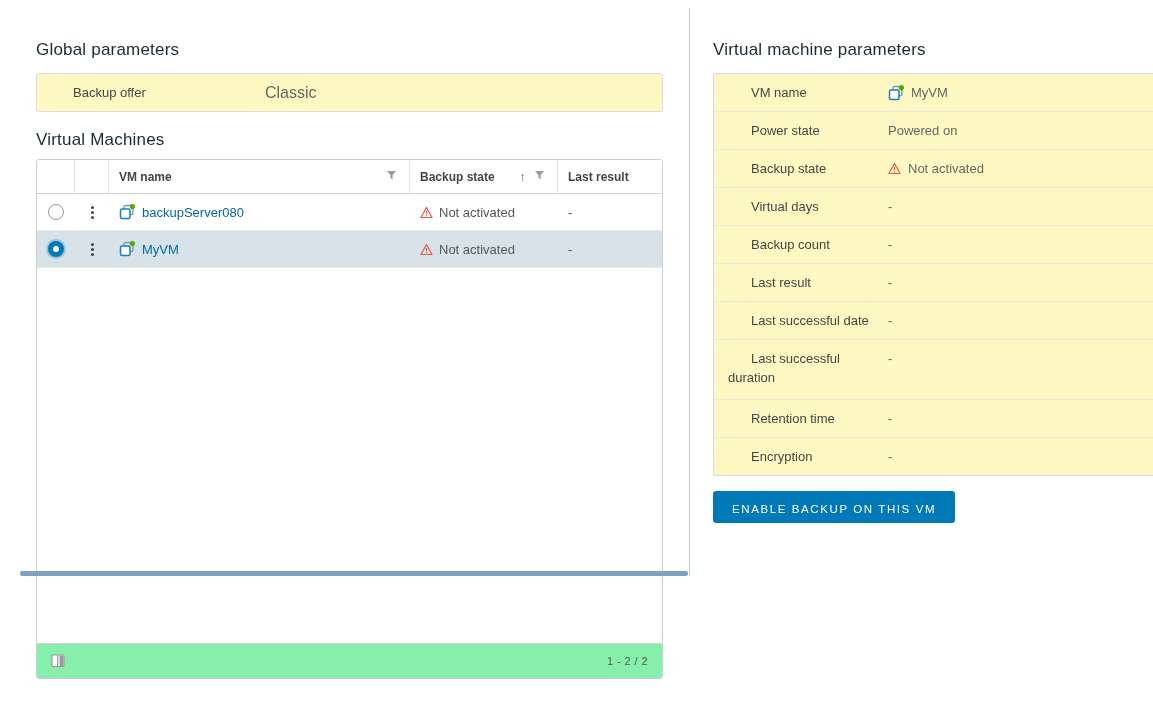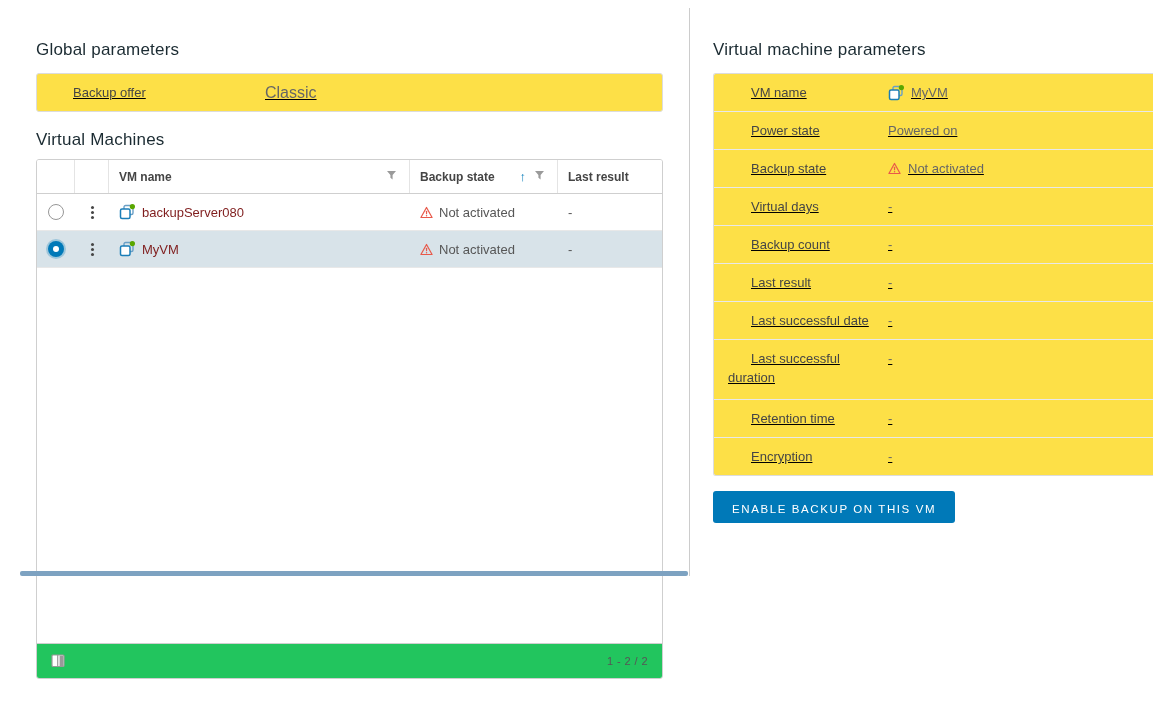--- a/index.html
+++ b/index.html
@@ -5,21 +5,21 @@
   * { margin:0; padding:0; box-sizing:border-box; }
   html,body { width:1153px; height:724px; background:#fff; overflow:hidden;
               font-family:"Liberation Sans", sans-serif; }
   .page { position:relative; width:1153px; height:576px; }
 
   .section-title { font-size:17px; font-weight:400; color:#1b2b32; letter-spacing:.2px; }
 
   
   .left-col { position:absolute; left:36px; top:40px; width:627px; }
 
-  .ptable { margin-top:13px; border:1px solid #dcdcdc; border-radius:3px; background:#fde047;text-decoration:underline; }
+  .ptable { margin-top:13px; border:1px solid #dcdcdc; border-radius:3px; background:#fef9c3; }
   .prow { display:flex; align-items:center; height:37px; border-bottom:1px solid #e8e8e8; }
   .prow:last-child { border-bottom:none; }
   .plabel { width:228px; padding-left:36px; font-size:13px; color:#454545; font-weight:500; }
   .pvalue { flex:1; font-size:16px; color:#666; display:flex; align-items:center; gap:6px; }
 
   .vm-grid-title { margin-top:18px; }
 
   
   .datagrid { margin-top:9px; border:1px solid #cfcfcf; border-radius:3px; background:#fff;
               height:520px; display:flex; flex-direction:column; overflow:hidden; }
@@ -33,25 +33,25 @@
   .col-name  { width:301px; }
   .col-state { width:148px; }
   .col-last  { flex:1; }
   .hspacer { flex:1; }
 
   .dg-row { display:flex; align-items:center; height:37px; border-bottom:1px solid #e8e8e8;
             background:#fff; cursor:pointer; }
   .dg-row.selected { background:#d8e3e9; }
   .dg-cell { display:flex; align-items:center; font-size:13px; color:#565656; padding:0 10px; }
   .dg-cell.col-radio, .dg-cell.col-kebab { padding:0; justify-content:center; }
-  .vm-name-text { color:#7f1d1d; }
+  .vm-name-text { color:#0369a1; }
 
   .dg-body-fill { flex:1; background:#fff; }
   .dg-footer { height:35px; border-top:1px solid #cfcfcf; display:flex; align-items:center;
-               padding:0 14px; background:#22c55e;margin-top:8px; }
+               padding:0 14px; background:#86efac;margin-top:8px; }
   .dg-pagination { margin-left:auto; font-size:11px; color:#565656; letter-spacing:.4px; }
 
   
   .radio { width:16px; height:16px; border-radius:50%; border:1px solid #979797; background:#fff;
            display:inline-block; position:relative; }
   .radio.checked { border:none; background:#0079b8; box-shadow:0 0 0 2px rgba(0,121,184,.28); }
   .radio.checked::after { content:""; position:absolute; left:5px; top:5px; width:6px; height:6px;
            border-radius:50%; background:#fff; }
 
   

